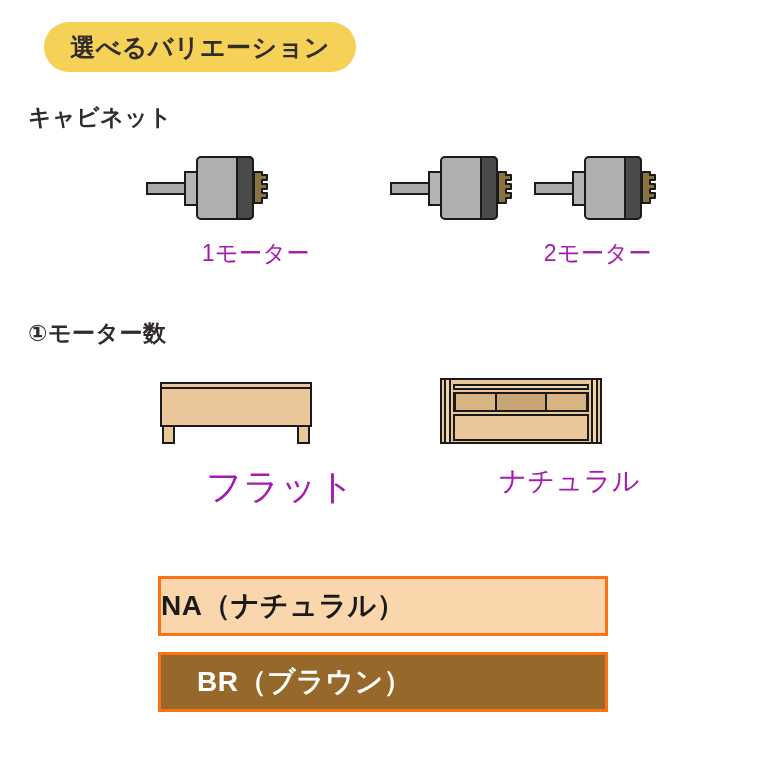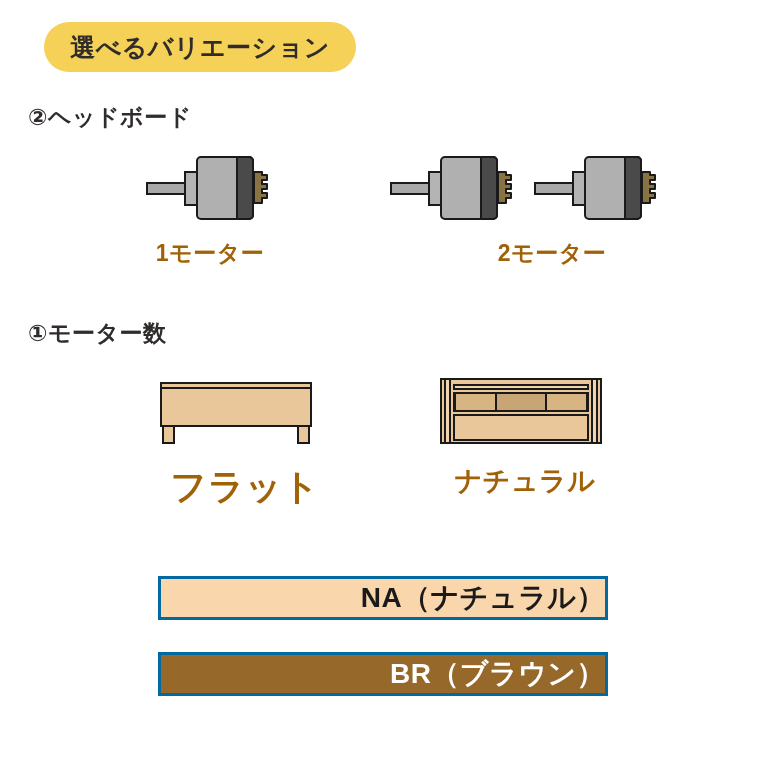--- a/index.html
+++ b/index.html
@@ -115,24 +115,24 @@
   }
 
   
   #motor-1  { left: 146px; top: 152px; }
   #motor-2a { left: 390px; top: 152px; }
   #motor-2b { left: 534px; top: 152px; }
 
   .item-label {
     position: absolute;
     font-size: 23px;
-    font-weight: bold;
-    color: #a16207;
+    font-weight: normal;
+    color: #a21caf;
     white-space: nowrap;
-    text-align: center;
+    text-align: right;
     letter-spacing: 0.5px;
   }
   #label-motor-1 { left: 110px; top: 238px; width: 200px; }
   #label-motor-2 { left: 452px; top: 238px; width: 200px; }
 
   #label-head-1 { left: 135px; top: 463px; width: 220px; font-size: 36px; }
   #label-head-2 { left: 410px; top: 463px; width: 230px; font-size: 27px; }
 
   
   .headboard {
@@ -244,54 +244,54 @@
     background: #e9c79b;
     border: 2px solid #1a1a1a;
     box-sizing: border-box;
   }
 
   
   .swatch {
     position: absolute;
     left: 158px;
     width: 450px;
-    height: 44px;
-    border: 3px solid #0369a1;
+    height: 60px;
+    border: 3px solid #f97316;
     box-sizing: border-box;
     display: flex;
     align-items: center;
-    justify-content: flex-end;
+    justify-content: flex-start;
   }
   #swatch-na {
     top: 576px;
     background: #f9d6ab;
   }
   #swatch-br {
     top: 652px;
     background: #96682a;
   }
   .swatch-text {
     font-size: 28px;
     font-weight: bold;
     letter-spacing: 0.5px;
     white-space: nowrap;
   }
   #swatch-na .swatch-text { color: #1a1a1a; }
-  #swatch-br .swatch-text { color: #ffffff; }
+  #swatch-br .swatch-text { color: #ffffff; margin-left: 36px; }
 </style>
 </head>
 <body>
 
 <div class="page">
 
   <div class="badge">
     <span class="badge-text">選べるバリエーション</span>
   </div>
 
-  <div class="section-heading" id="heading-motor">②ヘッドボード</div>
+  <div class="section-heading" id="heading-motor">キャビネット</div>
 
   <div class="motor" id="motor-1">
     <div class="m-shaft"></div>
     <div class="m-collar"></div>
     <div class="m-body"></div>
     <div class="m-cap"></div>
     <svg class="m-gear" viewBox="0 0 19 38">
       <path d="M3 3 L11 3 L11 6 L16 6 L16 11 L11 11 L11 15 L16 15 L16 20 L11 20 L11 24 L16 24 L16 29 L11 29 L11 34 L3 34 Z" fill="#8a7342" stroke="#1a1a1a" stroke-width="2" stroke-linejoin="round"></path>
     </svg>
   </div>

